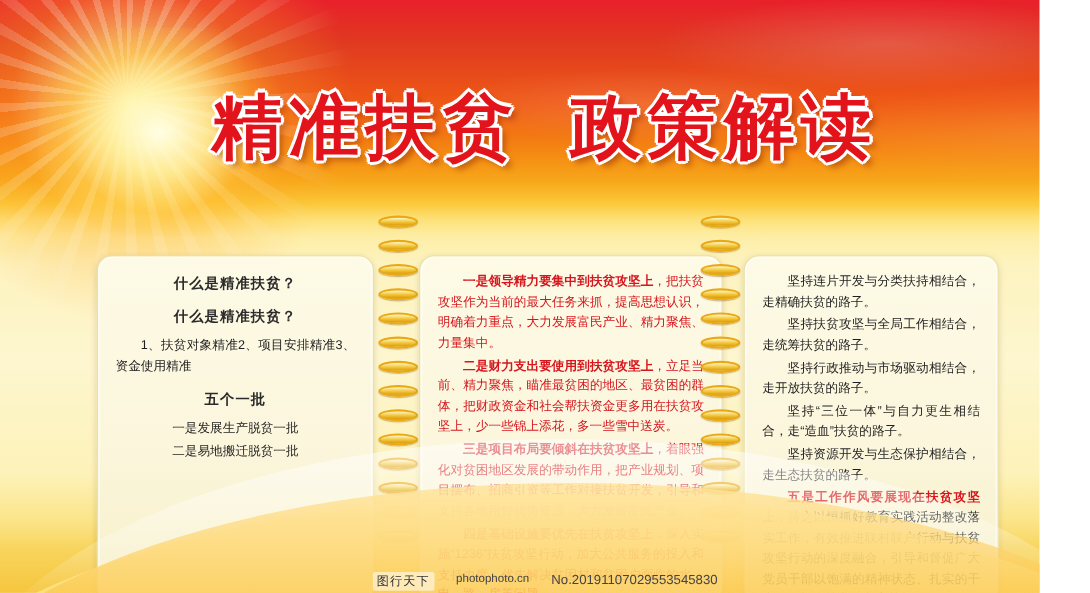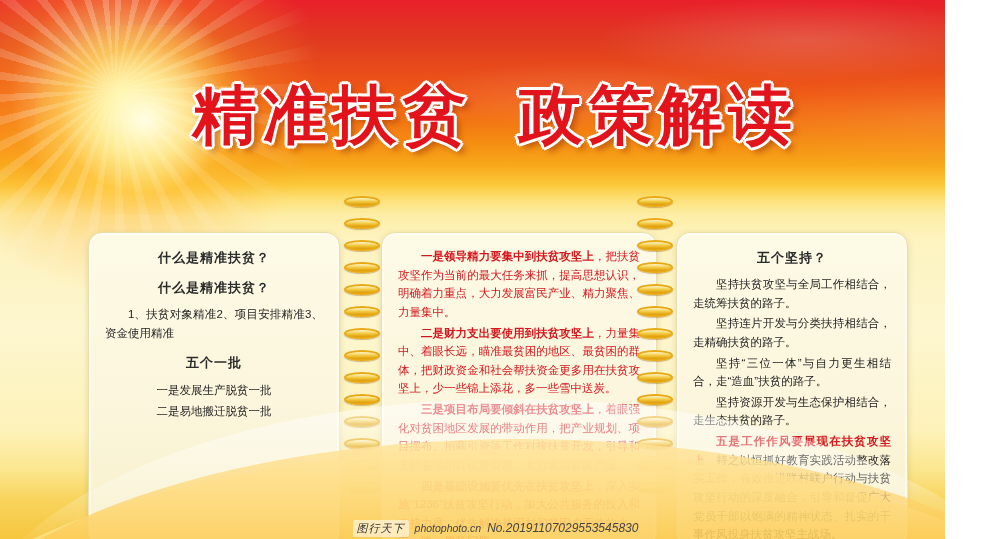--- a/index.html
+++ b/index.html
@@ -122,22 +122,22 @@
     box-sizing:border-box;
   }
 
   
   #footer{
     position:absolute;left:0;bottom:0;width:991px;height:22px;
     background:rgba(255,255,255,0.0);
     display:flex;align-items:center;justify-content:center;
   }
   #footer-inner{
-    display:flex;align-items:center;gap:6px;
-    font-size:11px;color:#5b4a1d;font-style:italic;
+    display:flex;gap:20px;
+    font-size:11px;color:#5b4a1d;
   }
   #wm-logo{
     font-size:11px;color:#333;background:rgba(255,255,255,0.55);
     padding:1px 4px;border-radius:2px;letter-spacing:1px;
   }
   #wm-site{color:#444;font-size:10.5px;}
   #wm-id{color:#444;font-size:12px;}
 </style>
 </head>
 <body>
@@ -178,21 +178,21 @@
       <div class="ring" style="top: 198px;"></div>
       <div class="ring" style="top: 220px;"></div>
       <div class="ring" style="top: 242px;"></div>
       <div class="ring" style="top: 264px;"></div>
       <div class="ring" style="top: 286px;"></div>
     </div>
 
   <div class="panel" id="panel2">
     <div class="p-body">
       <p><span class="hl">一是领导精力要集中到扶贫攻坚上</span><span class="red-run">，把扶贫攻坚作为当前的最大任务来抓，提高思想认识，明确着力重点，大力发展富民产业、精力聚焦、力量集中。</span></p>
-      <p><span class="hl">二是财力支出要使用到扶贫攻坚上</span><span class="red-run">，力量集中、着眼长远，瞄准最贫困的地区、最贫困的群体，把财政资金和社会帮扶资金更多用在扶贫攻坚上，少一些锦上添花，多一些雪中送炭。</span></p>
+      <p><span class="hl">二是财力支出要使用到扶贫攻坚上</span><span class="red-run">，立足当前、精力聚焦，瞄准最贫困的地区、最贫困的群体，把财政资金和社会帮扶资金更多用在扶贫攻坚上，少一些锦上添花，多一些雪中送炭。</span></p>
       <p><span class="hl">三是项目布局要倾斜在扶贫攻坚上</span><span class="red-run">，着眼强化对贫困地区发展的带动作用，把产业规划、项目摆布、招商引资等工作对接扶贫开发，引导和支持各地用好优势资源，大力发展富民产业。</span></p>
       <p><span class="hl">四是基础设施要优先在扶贫攻坚上</span><span class="red-run">，深入实施“1236”扶贫攻坚行动，加大公共服务的投入和支持力度，优先解决贫困村和贫困户面临的水、电、路、房等问题。</span></p>
     </div>
   </div>
 
   <div class="spiral" id="spiral2">
       <div class="ring" style="top: 0px;"></div>
       <div class="ring" style="top: 22px;"></div>
       <div class="ring" style="top: 44px;"></div>
       <div class="ring" style="top: 66px;"></div>
@@ -202,24 +202,24 @@
       <div class="ring" style="top: 154px;"></div>
       <div class="ring" style="top: 176px;"></div>
       <div class="ring" style="top: 198px;"></div>
       <div class="ring" style="top: 220px;"></div>
       <div class="ring" style="top: 242px;"></div>
       <div class="ring" style="top: 264px;"></div>
       <div class="ring" style="top: 286px;"></div>
     </div>
 
   <div class="panel" id="panel3">
-    <div class="p-title">五个坚持？</div>
     <div class="p-body">
+      <p>坚持连片开发与分类扶持相结合，走精确扶贫的路子。</p>
       <p>坚持扶贫攻坚与全局工作相结合，走统筹扶贫的路子。</p>
-      <p>坚持连片开发与分类扶持相结合，走精确扶贫的路子。</p>
+      <p>坚持行政推动与市场驱动相结合，走开放扶贫的路子。</p>
       <p>坚持“三位一体”与自力更生相结合，走“造血”扶贫的路子。</p>
       <p>坚持资源开发与生态保护相结合，走生态扶贫的路子。</p>
       <p><span class="hl">五是工作作风要展现在扶贫攻坚上</span><span>，持之以恒抓好教育实践活动整改落实工作，有效推进联村联户行动与扶贫攻坚行动的深度融合，引导和督促广大党员干部以饱满的精神状态、扎实的干事作风投身扶贫攻坚主战场。</span></p>
     </div>
   </div>
 
   <div class="swoosh" id="swoosh3"></div>
   <div class="swoosh" id="swoosh2"></div>
   <div class="swoosh" id="swoosh1"></div>
 

